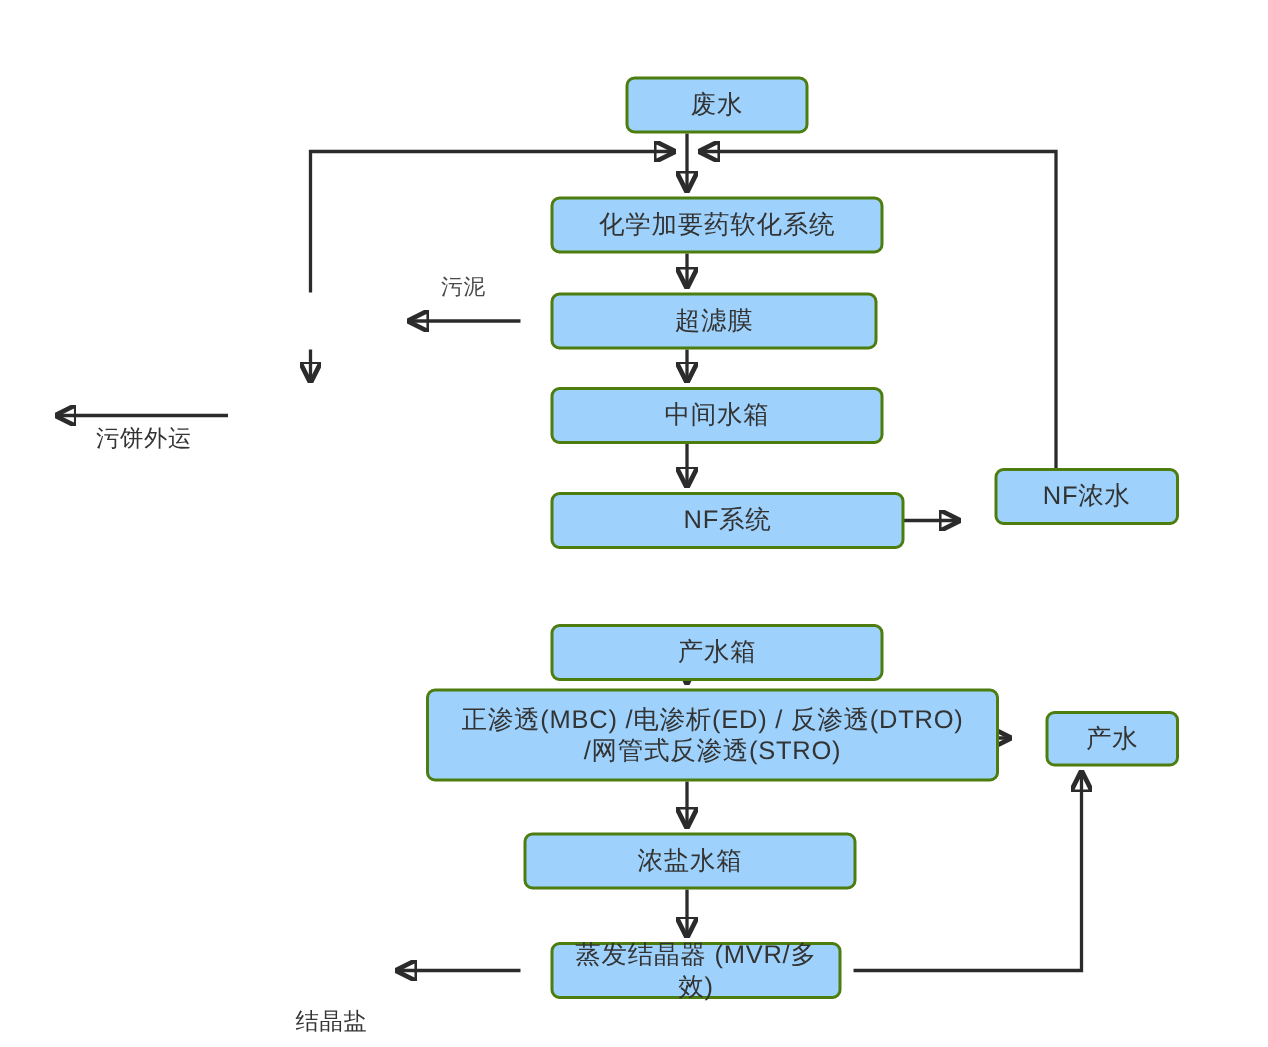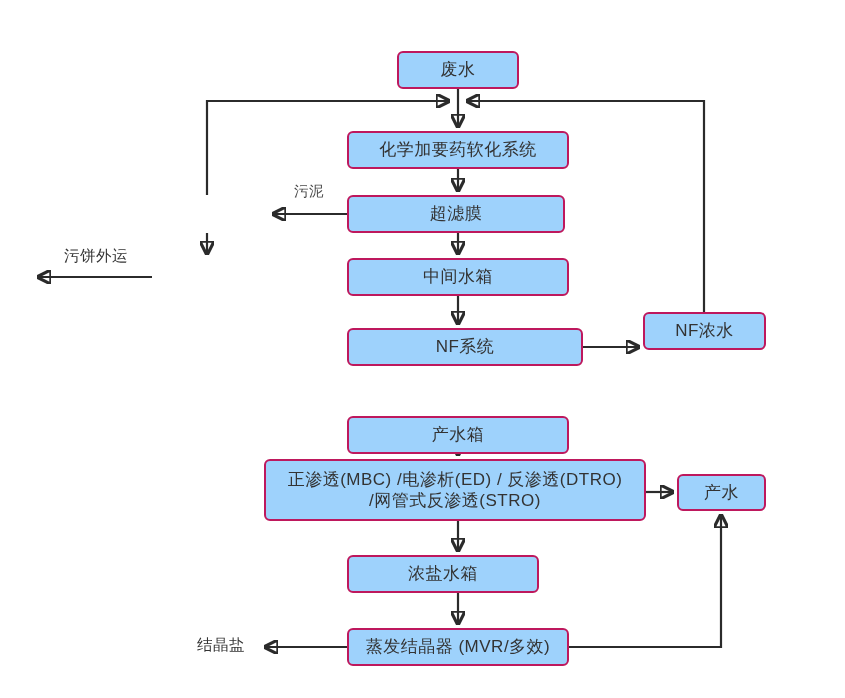--- a/index.html
+++ b/index.html
@@ -14,50 +14,52 @@
     position: relative;
     width: 845px;
     height: 698px;
     background: #ffffff;
     overflow: hidden;
   }
   .node {
     position: absolute;
     box-sizing: border-box;
     background: #9ED2FC;
-    border: 2px solid #be185d;
+    border: 2px solid #4d7c0f;
     border-radius: 6px;
     display: flex;
     align-items: center;
     justify-content: center;
     text-align: center;
     color: #333333;
     font-size: 17px;
     line-height: 1.25;
     letter-spacing: 0.5px;
     z-index: 3;
     white-space: pre-line;
     padding: 2px 6px;
+    margin-left: 20px;
   }
   .edge-label {
     position: absolute;
     color: #4a4a4a;
     font-size: 14.5px;
     letter-spacing: .5px;
     white-space: nowrap;
     z-index: 4;
     background: transparent;
   }
   .term-label {
     position: absolute;
     color: #333333;
     font-size: 15.5px;
     letter-spacing: .5px;
     white-space: nowrap;
     z-index: 4;
+    margin-top: 36px;
   }
   svg#wires {
     position: absolute;
     left: 0;
     top: 0;
     width: 845px;
     height: 698px;
     z-index: 1;
     pointer-events: none;
   }
@@ -115,20 +117,20 @@
   <div class="node" style="left:397px;top:51px;width:122px;height:38px;">废水</div>
   <div class="node" style="left:347px;top:131px;width:222px;height:38px;">化学加要药软化系统</div>
   <div class="node" style="left:347px;top:195px;width:218px;height:38px;">超滤膜</div>
   <div class="node" style="left:347px;top:258px;width:222px;height:38px;">中间水箱</div>
   <div class="node" style="left:347px;top:328px;width:236px;height:38px;">NF系统</div>
   <div class="node" style="left:643px;top:312px;width:123px;height:38px;">NF浓水</div>
   <div class="node" style="left:347px;top:416px;width:222px;height:38px;">产水箱</div>
   <div class="node" style="left:264px;top:459px;width:382px;height:62px;">正渗透(MBC) /电渗析(ED) / 反渗透(DTRO)
 /网管式反渗透(STRO)</div>
   <div class="node" style="left:677px;top:474px;width:89px;height:37px;">产水</div>
-  <div class="node" style="left:347px;top:555px;width:192px;height:38px;">浓盐水箱</div>
-  <div class="node" style="left:347px;top:628px;width:222px;height:38px;">蒸发结晶器 (MVR/多效)</div>
+  <div class="node" style="left:329px;top:555px;width:222px;height:38px;">浓盐水箱</div>
+  <div class="node" style="left:347px;top:628px;width:194px;height:38px;">蒸发结晶器 (MVR/多效)</div>
 
   <div class="edge-label" style="left:294px;top:182px;">污泥</div>
   <div class="term-label" style="left:64px;top:246px;">污饼外运</div>
   <div class="term-label" style="left:197px;top:635px;">结晶盐</div>
 
 </div>
 
 </body></html>

